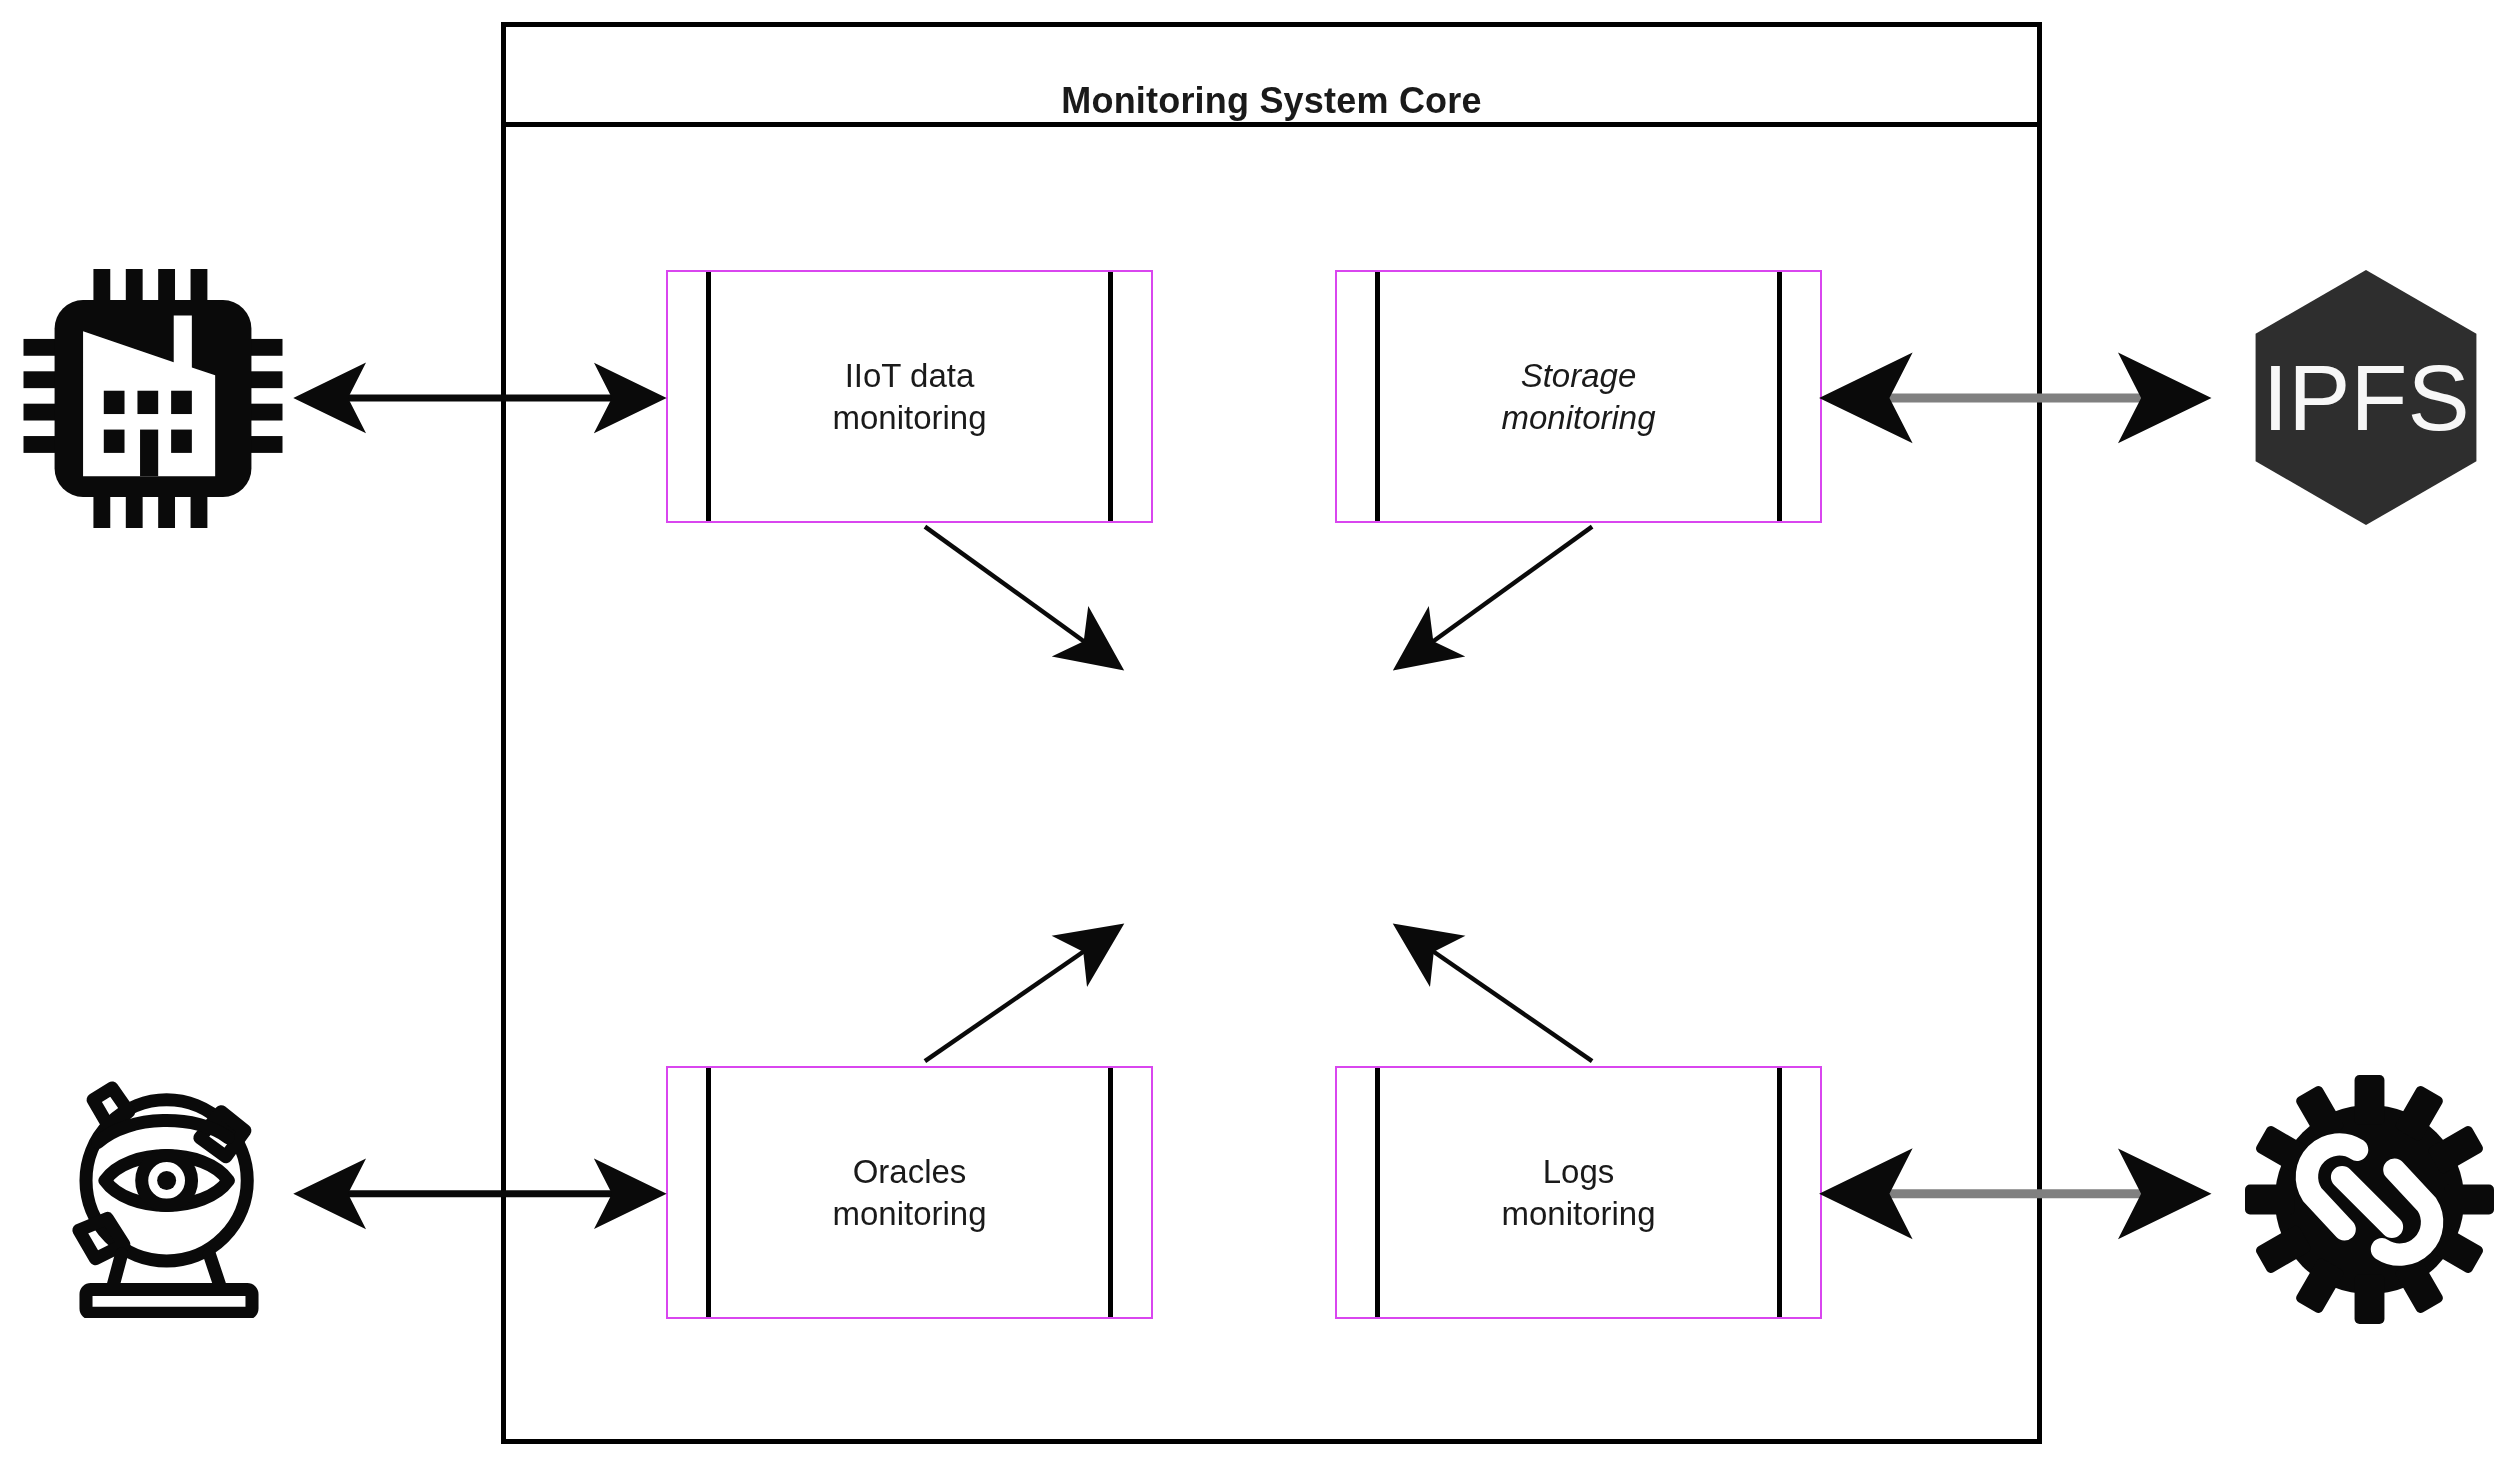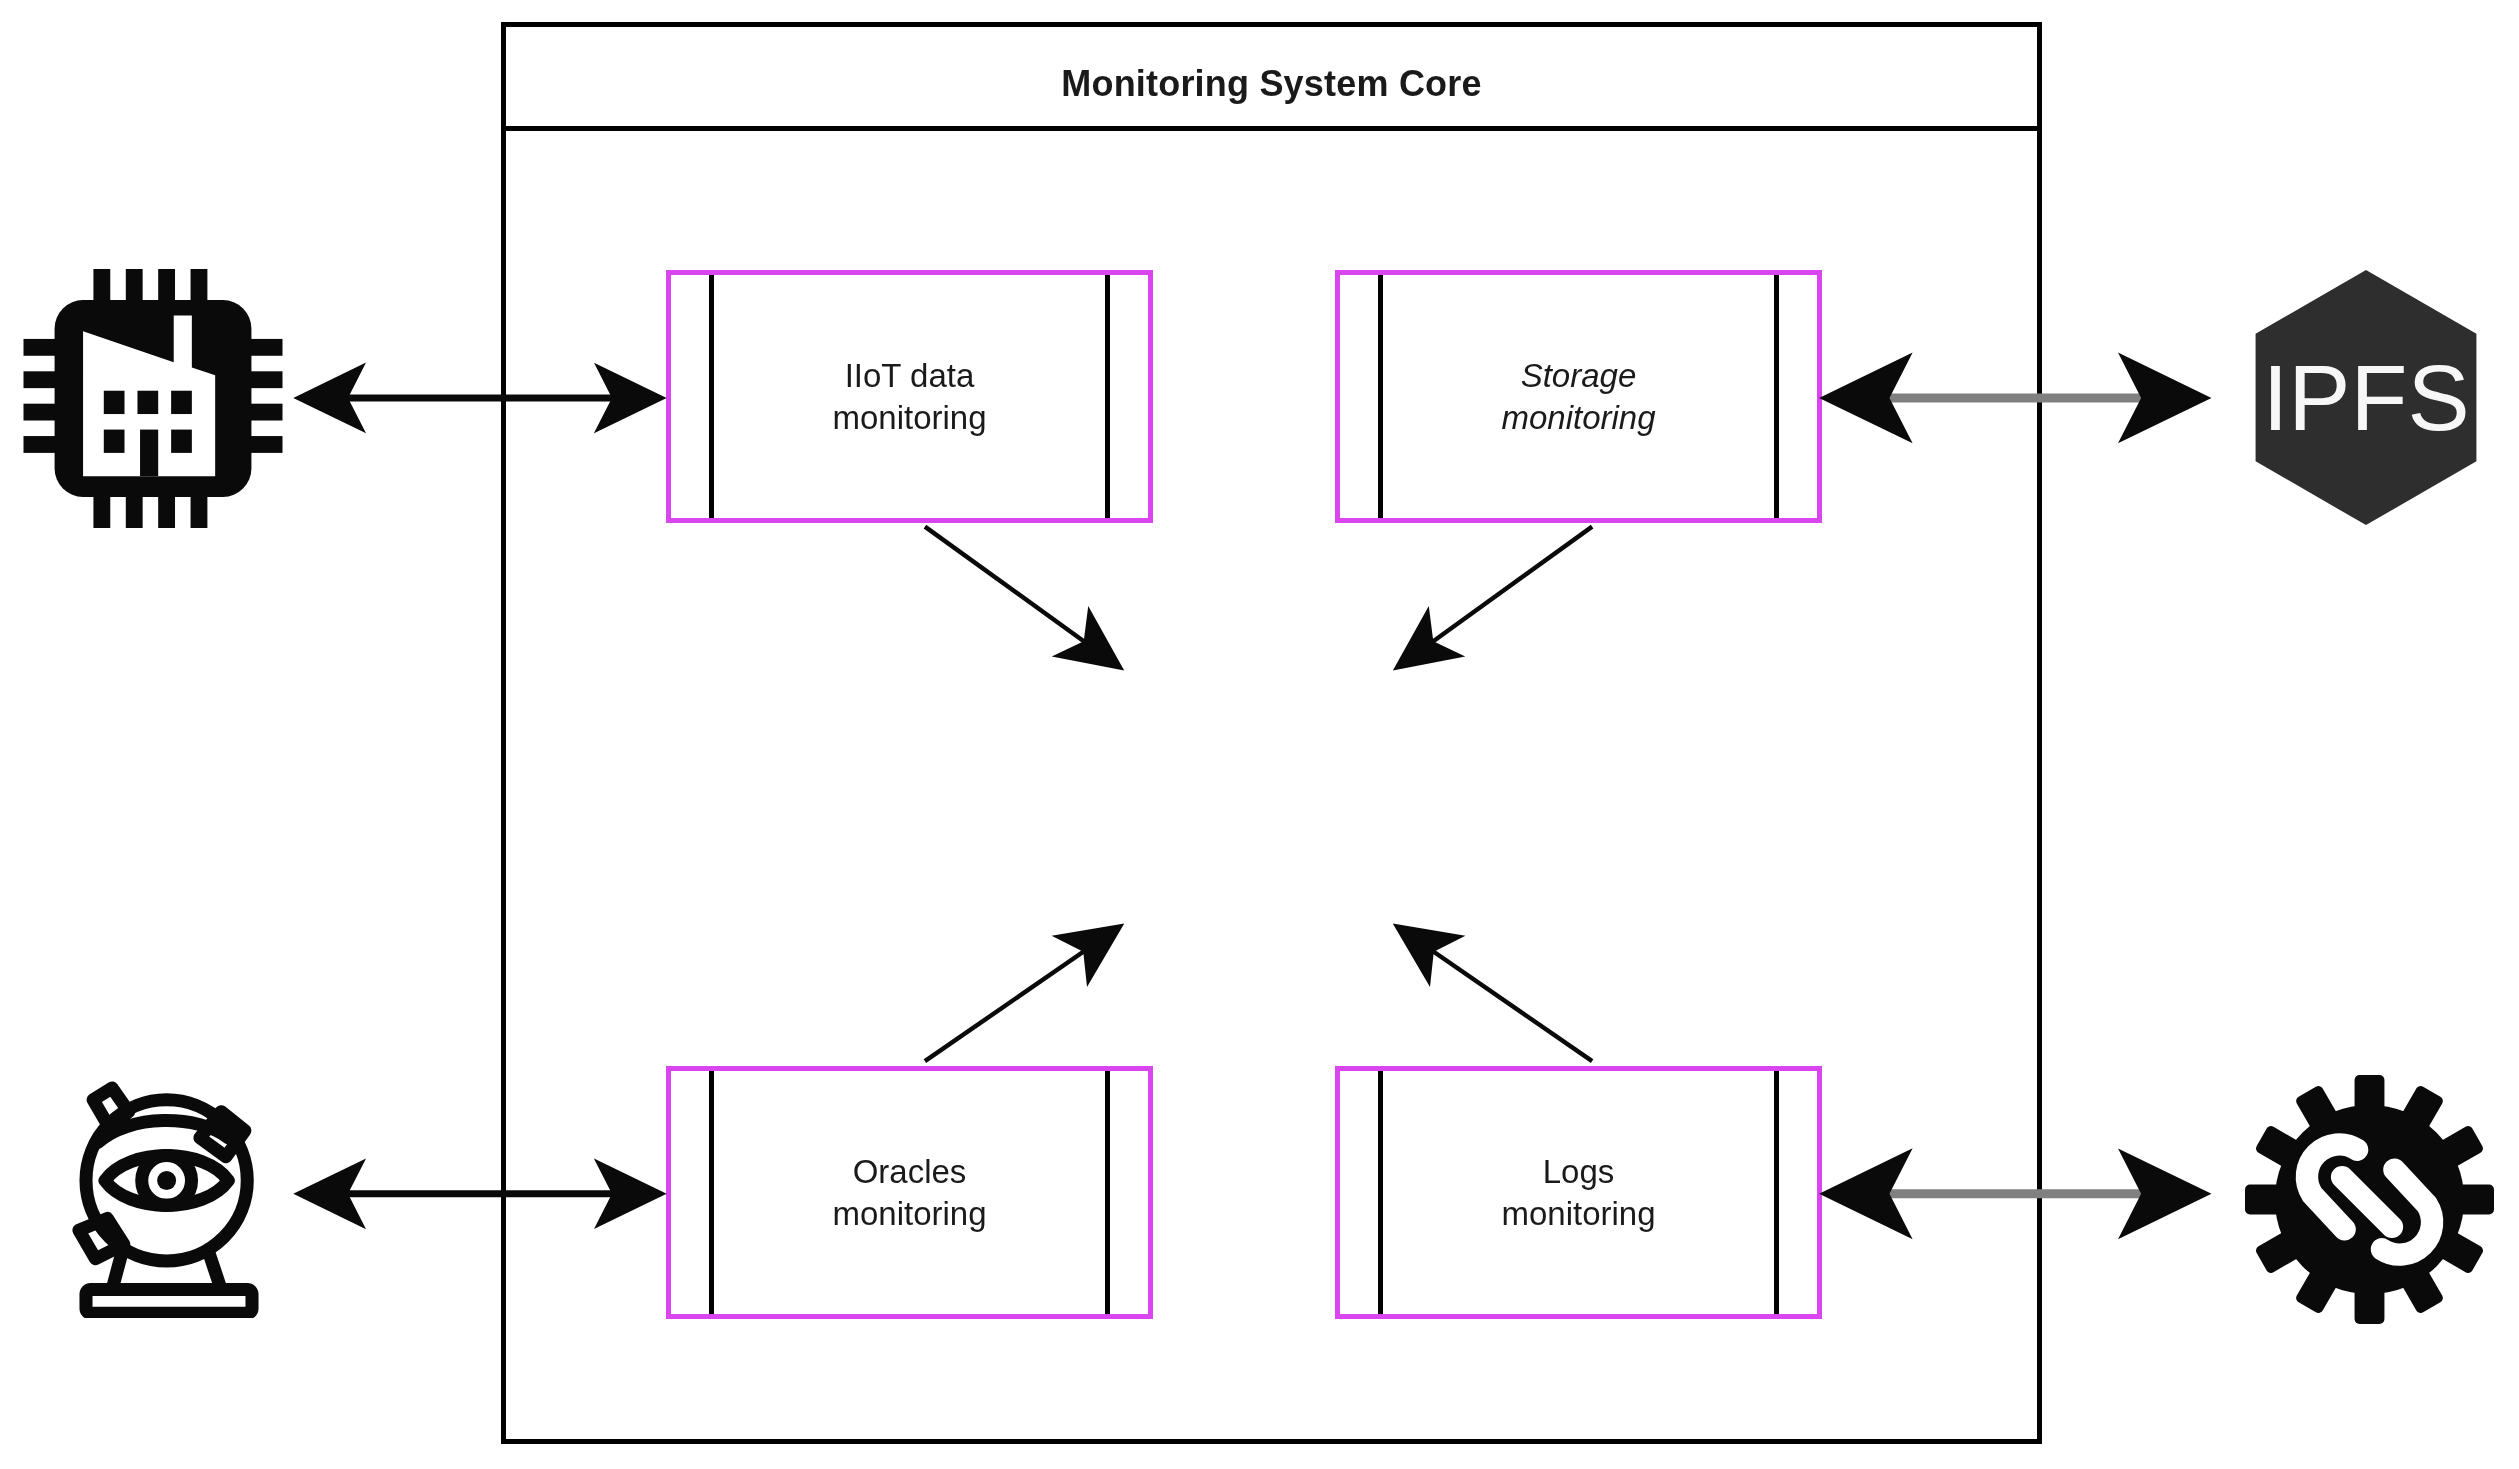--- a/index.html
+++ b/index.html
@@ -19,38 +19,37 @@
     position:absolute;
     left:501px; top:22px;
     width:1541px; height:1422px;
     border:5px solid #000000;
     box-sizing:border-box;
     background:#ffffff;
   }
   .sys-header{
     position:absolute;
     left:0; top:0;
-    width:100%; height:68px;
+    width:100%; height:100px;
     border-bottom:5px solid #000000;
     box-sizing:border-box;
     display:flex;
-    align-items:flex-start;
+    align-items:flex-end;
     justify-content:center;
-    margin-top:36px;
   }
   .sys-header-title{
     font-size:36px;
     font-weight:bold;
     color:#1a1a1a;
     letter-spacing:0.2px;
   }
   
   .component{
     position:absolute;
-    border:5px solid #d946ef;
+    border:2px solid #d946ef;
     box-sizing:border-box;
     background:#ffffff;
     display:flex;
     align-items:center;
     justify-content:center;
   }
   .component .rail{
     position:absolute;
     top:0; bottom:0;
     width:5px;

